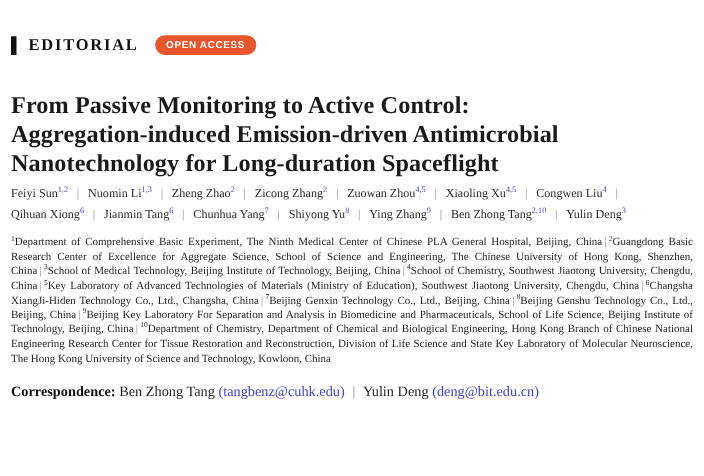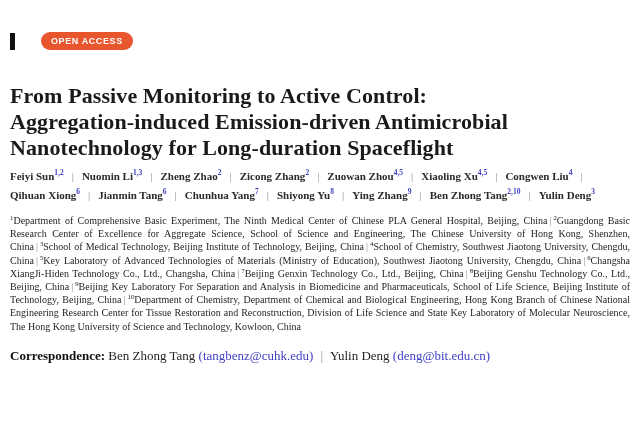--- a/index.html
+++ b/index.html
@@ -44,21 +44,21 @@
 
   
   .title {
     margin: 33px 0 0 0;
     font-size: 22px; font-weight: bold; line-height: 26px;
     color: #1a1a1a; letter-spacing: 0.1px;
   }
 
   
   .authors { margin-top: 6px; font-size: 11px; line-height: 19px; color: #2a2a2a; }
-  .author { white-space: nowrap; font-weight: bold; }
+  .author { white-space: nowrap; }
   .author sup { font-size: 7.5px; line-height: 0; }
   .author-sep { color: #8f8f8f; margin: 0 8px; }
 
   
   .affiliations {
     margin-top: 9px;
     font-size: 10px; line-height: 13.2px;
     text-align: justify; color: #242424;
   }
   .affiliations sup { font-size: 6.8px; line-height: 0; }
@@ -71,20 +71,21 @@
   .corr-sep { color: #8f8f8f; margin: 0 7px; }
 </style>
 </head>
 <body>
 
 <div class="page">
 
 
   <div class="editorial-row">
     <div class="editorial-bar"></div>
+    <div class="editorial-label">EDITORIAL</div>
     <div class="access-badge" id="access-badge" style="background: rgb(232, 86, 45);">OPEN ACCESS</div>
   </div>
 
   <h1 class="title" id="article-title">From Passive Monitoring to Active Control:<br>Aggregation-induced Emission-driven Antimicrobial<br>Nanotechnology for Long-duration Spaceflight</h1>
 
   <div class="authors" id="authors"><span class="author">Feiyi Sun<sup style="color: rgb(64, 64, 196);">1,2</sup></span><span class="author-sep">|</span><span class="author">Nuomin Li<sup style="color: rgb(64, 64, 196);">1,3</sup></span><span class="author-sep">|</span><span class="author">Zheng Zhao<sup style="color: rgb(64, 64, 196);">2</sup></span><span class="author-sep">|</span><span class="author">Zicong Zhang<sup style="color: rgb(64, 64, 196);">2</sup></span><span class="author-sep">|</span><span class="author">Zuowan Zhou<sup style="color: rgb(64, 64, 196);">4,5</sup></span><span class="author-sep">|</span><span class="author">Xiaoling Xu<sup style="color: rgb(64, 64, 196);">4,5</sup></span><span class="author-sep">|</span><span class="author">Congwen Liu<sup style="color: rgb(64, 64, 196);">4</sup></span><span class="author-sep">|</span><br><span class="author">Qihuan Xiong<sup style="color: rgb(64, 64, 196);">6</sup></span><span class="author-sep">|</span><span class="author">Jianmin Tang<sup style="color: rgb(64, 64, 196);">6</sup></span><span class="author-sep">|</span><span class="author">Chunhua Yang<sup style="color: rgb(64, 64, 196);">7</sup></span><span class="author-sep">|</span><span class="author">Shiyong Yu<sup style="color: rgb(64, 64, 196);">8</sup></span><span class="author-sep">|</span><span class="author">Ying Zhang<sup style="color: rgb(64, 64, 196);">9</sup></span><span class="author-sep">|</span><span class="author">Ben Zhong Tang<sup style="color: rgb(64, 64, 196);">2,10</sup></span><span class="author-sep">|</span><span class="author">Yulin Deng<sup style="color: rgb(64, 64, 196);">3</sup></span></div>
 
   <div class="affiliations" id="affiliations"><span><sup>1</sup>Department of Comprehensive Basic Experiment, The Ninth Medical Center of Chinese PLA General Hospital, Beijing, China</span><span class="affil-sep">|</span><span><sup>2</sup>Guangdong Basic Research Center of Excellence for Aggregate Science, School of Science and Engineering, The Chinese University of Hong Kong, Shenzhen, China</span><span class="affil-sep">|</span><span><sup>3</sup>School of Medical Technology, Beijing Institute of Technology, Beijing, China</span><span class="affil-sep">|</span><span><sup>4</sup>School of Chemistry, Southwest Jiaotong University, Chengdu, China</span><span class="affil-sep">|</span><span><sup>5</sup>Key Laboratory of Advanced Technologies of Materials (Ministry of Education), Southwest Jiaotong University, Chengdu, China</span><span class="affil-sep">|</span><span><sup>6</sup>Changsha XiangJi-Hiden Technology Co., Ltd., Changsha, China</span><span class="affil-sep">|</span><span><sup>7</sup>Beijing Genxin Technology Co., Ltd., Beijing, China</span><span class="affil-sep">|</span><span><sup>8</sup>Beijing Genshu Technology Co., Ltd., Beijing, China</span><span class="affil-sep">|</span><span><sup>9</sup>Beijing Key Laboratory For Separation and Analysis in Biomedicine and Pharmaceuticals, School of Life Science, Beijing Institute of Technology, Beijing, China</span><span class="affil-sep">|</span><span><sup>10</sup>Department of Chemistry, Department of Chemical and Biological Engineering, Hong Kong Branch of Chinese National Engineering Research Center for Tissue Restoration and Reconstruction, Division of Life Science and State Key Laboratory of Molecular Neuroscience, The Hong Kong University of Science and Technology, Kowloon, China</span></div>
 
   <div class="correspondence" id="correspondence"><span class="corr-label">Correspondence: </span><span>Ben Zhong Tang </span><a class="email-link" href="mailto:tangbenz@cuhk.edu" style="color: rgb(64, 64, 196);">(tangbenz@cuhk.edu)</a><span class="corr-sep">|</span><span>Yulin Deng </span><a class="email-link" href="mailto:deng@bit.edu.cn" style="color: rgb(64, 64, 196);">(deng@bit.edu.cn)</a></div>

